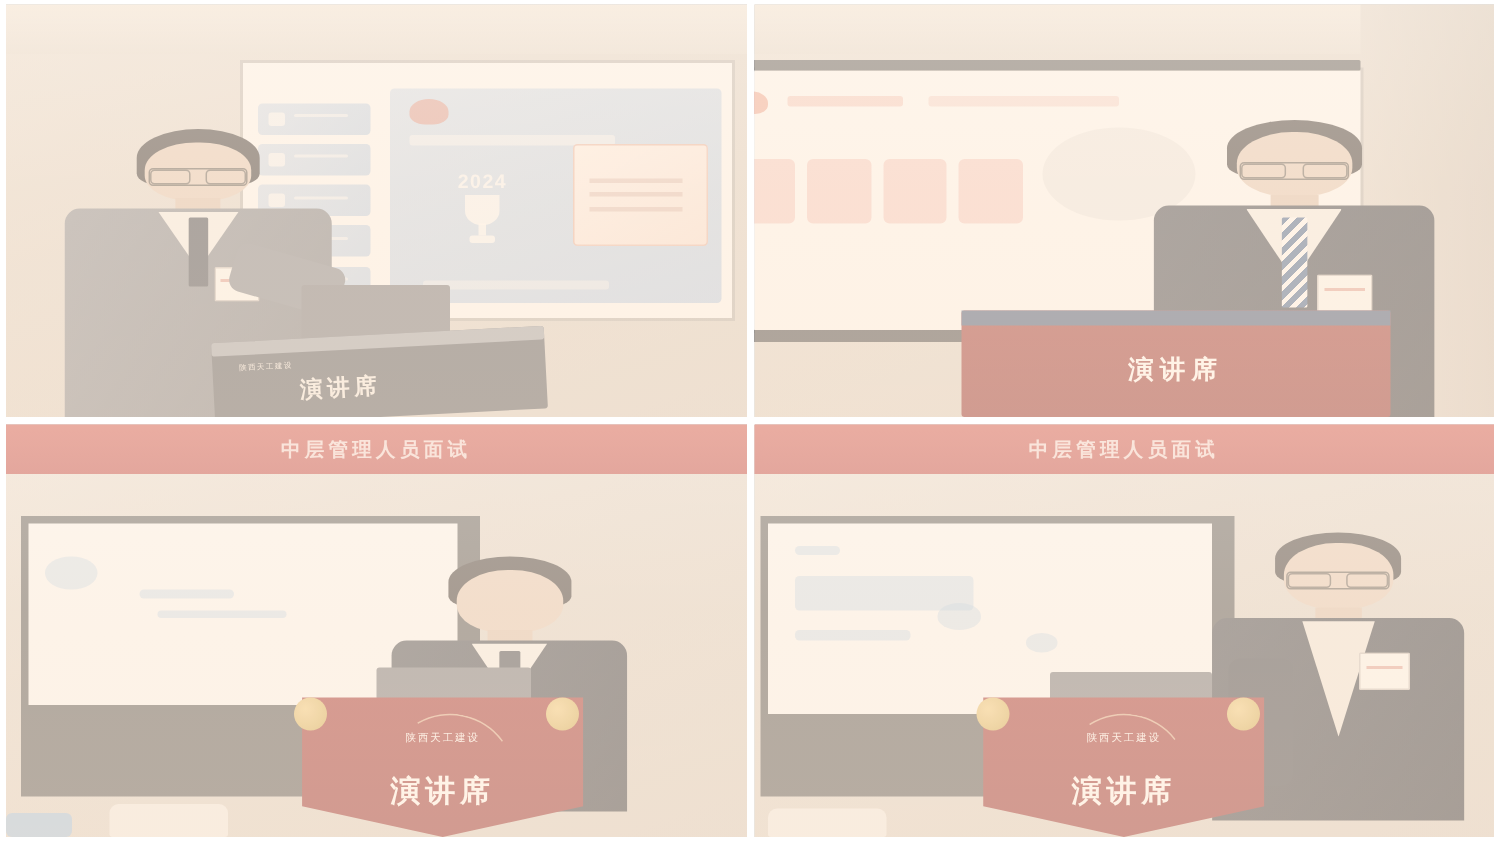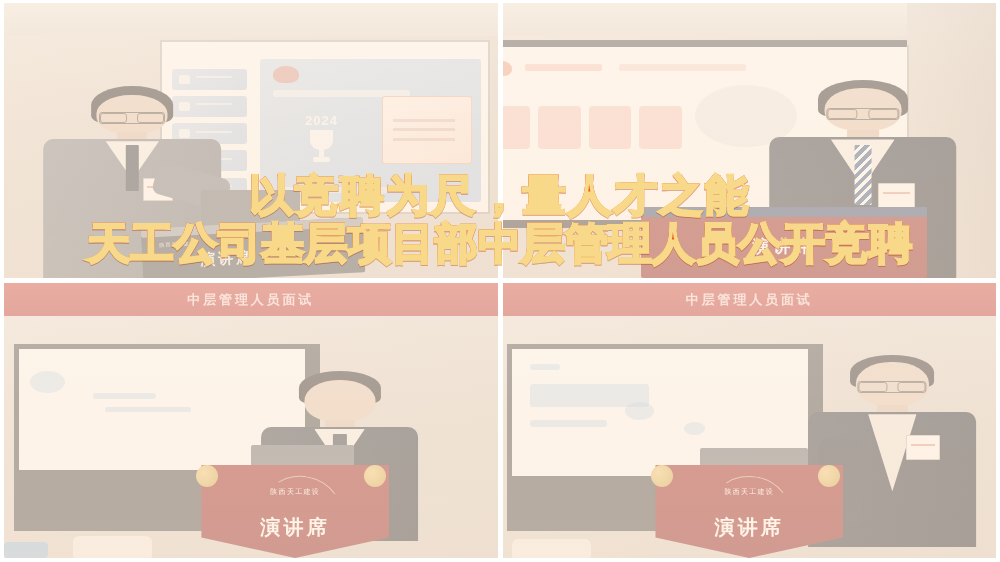--- a/index.html
+++ b/index.html
@@ -346,18 +346,14 @@
       <div class="cord" style="left:42%;top:70%;width:16%;height:26%;transform:rotate(10deg);"></div>
 
       <div class="chair" style="left:2%;bottom:0;width:16%;height:7%;"></div>
 
       <div class="wash"></div>
         <div class="warm"></div>
     </div>
 
   </div>
 
-  <div class="headline" style="top:174px;">
-    <span class="hl-line hl1">以竞聘为尺，量人才之能</span>
-    <span class="hl-line hl2">天工公司基层项目部中层管理人员公开竞聘</span>
-  </div>
 
 </div>
 
 </body></html>

